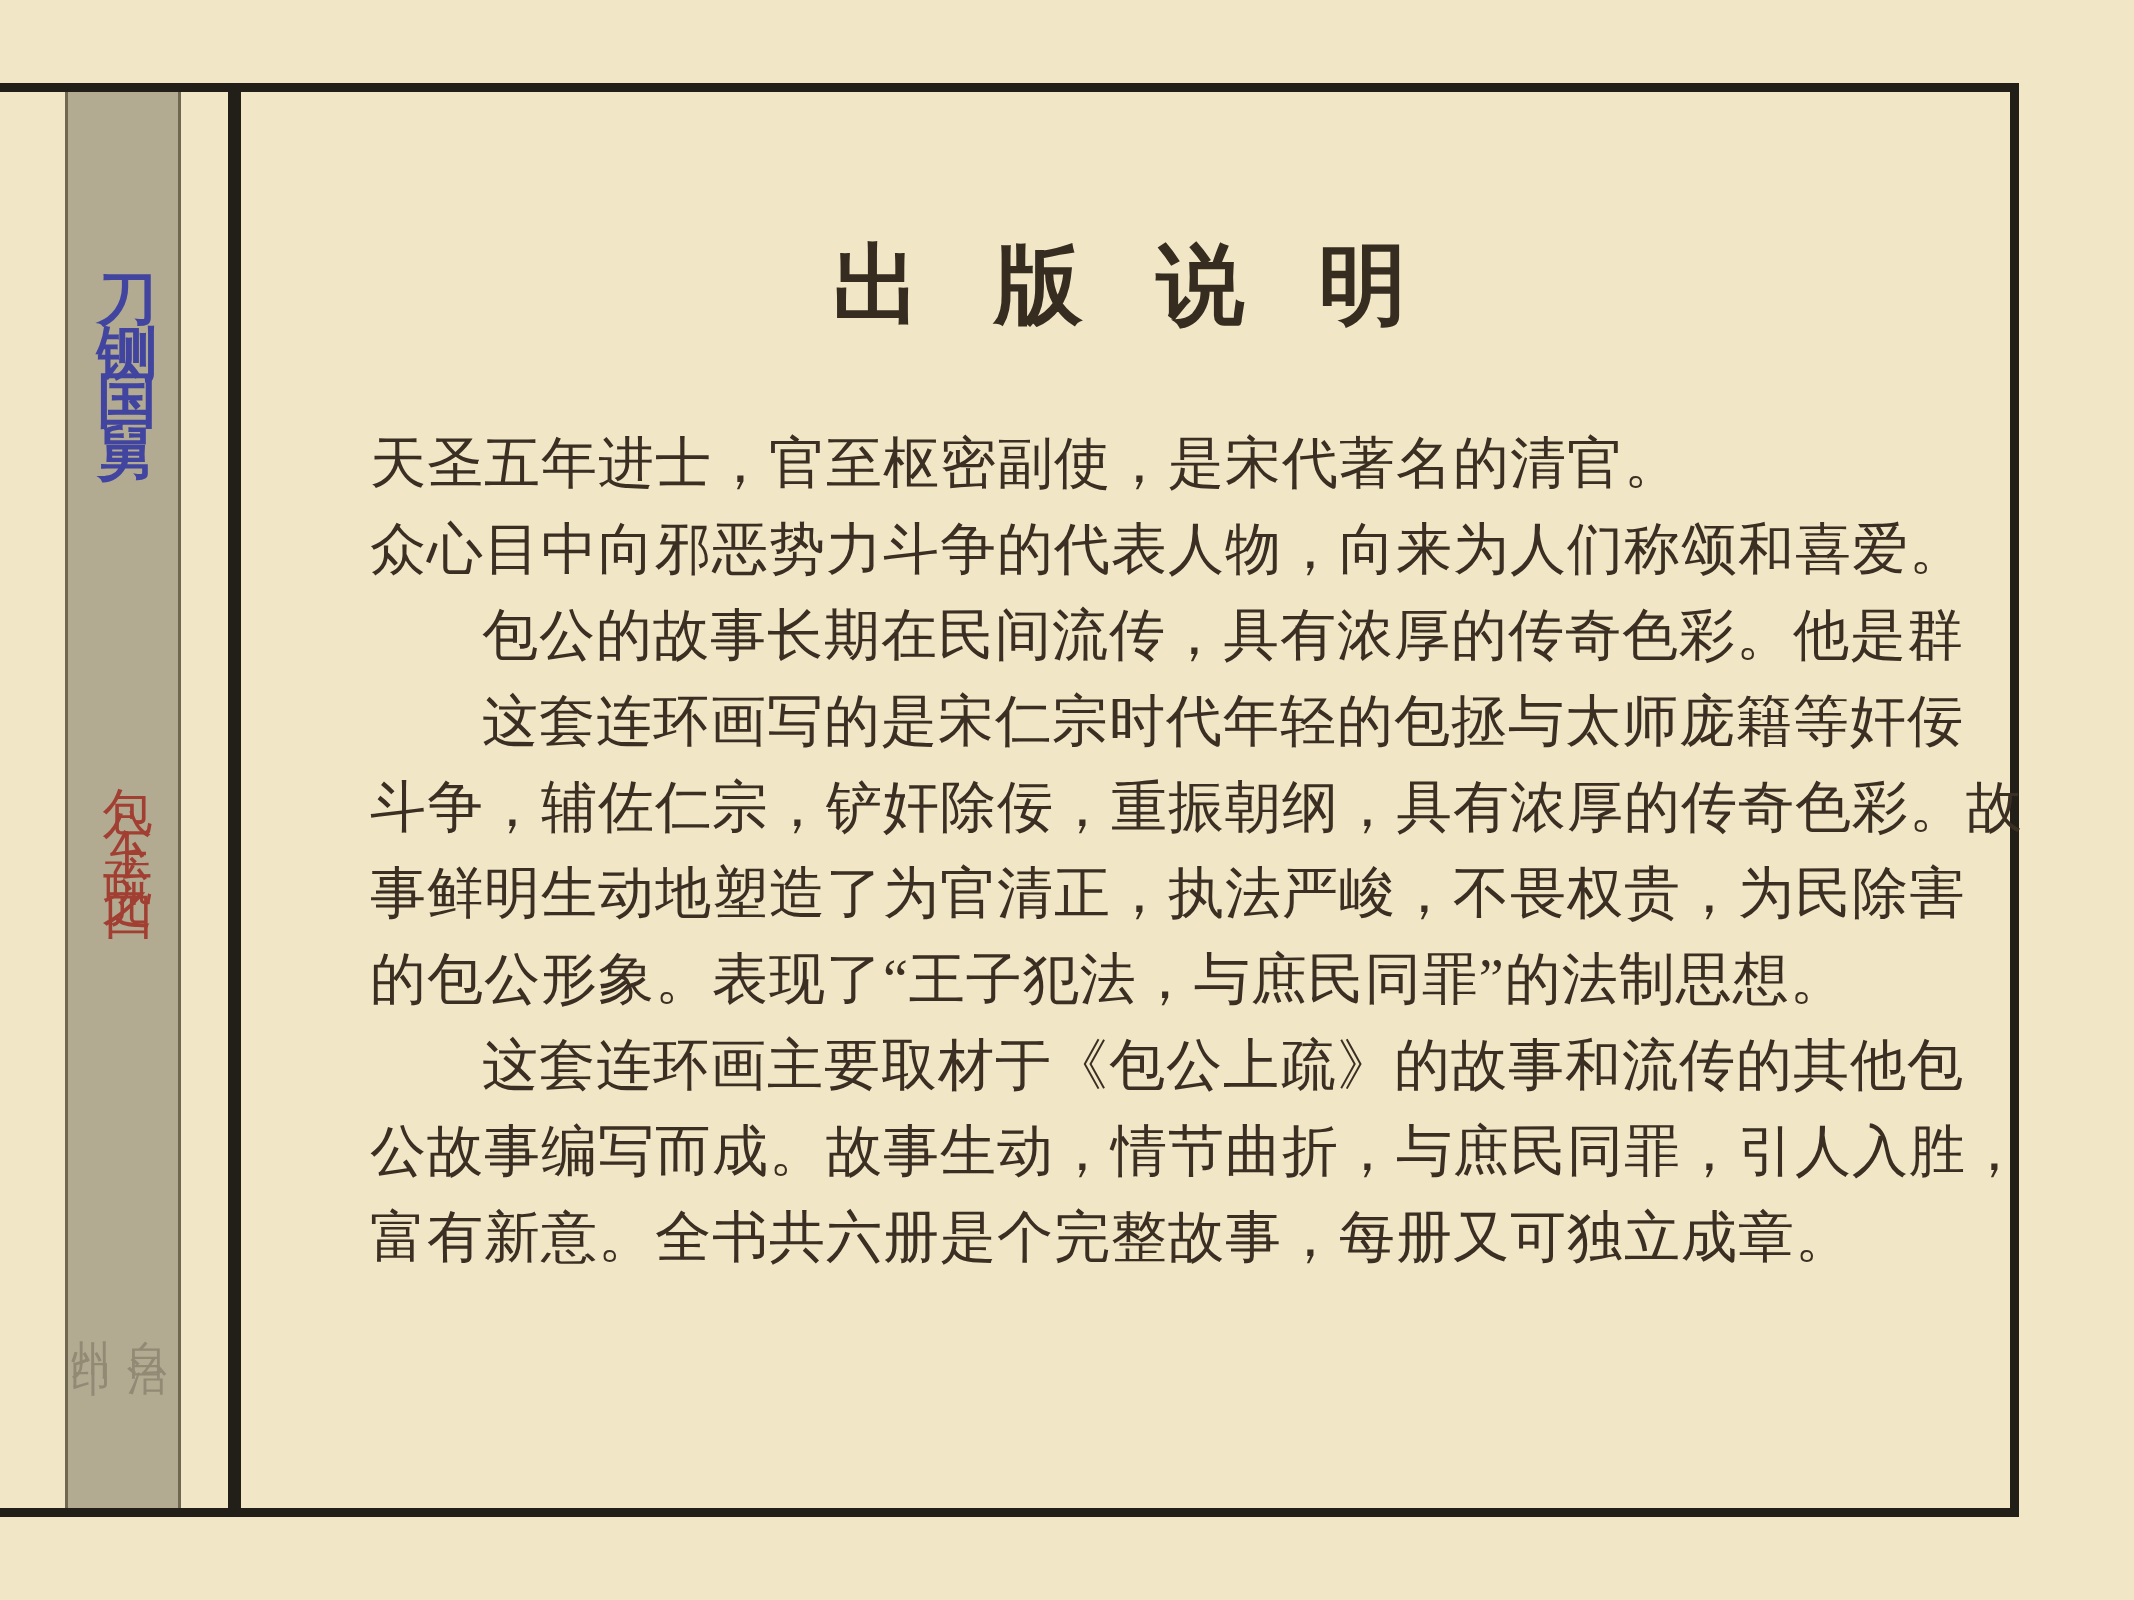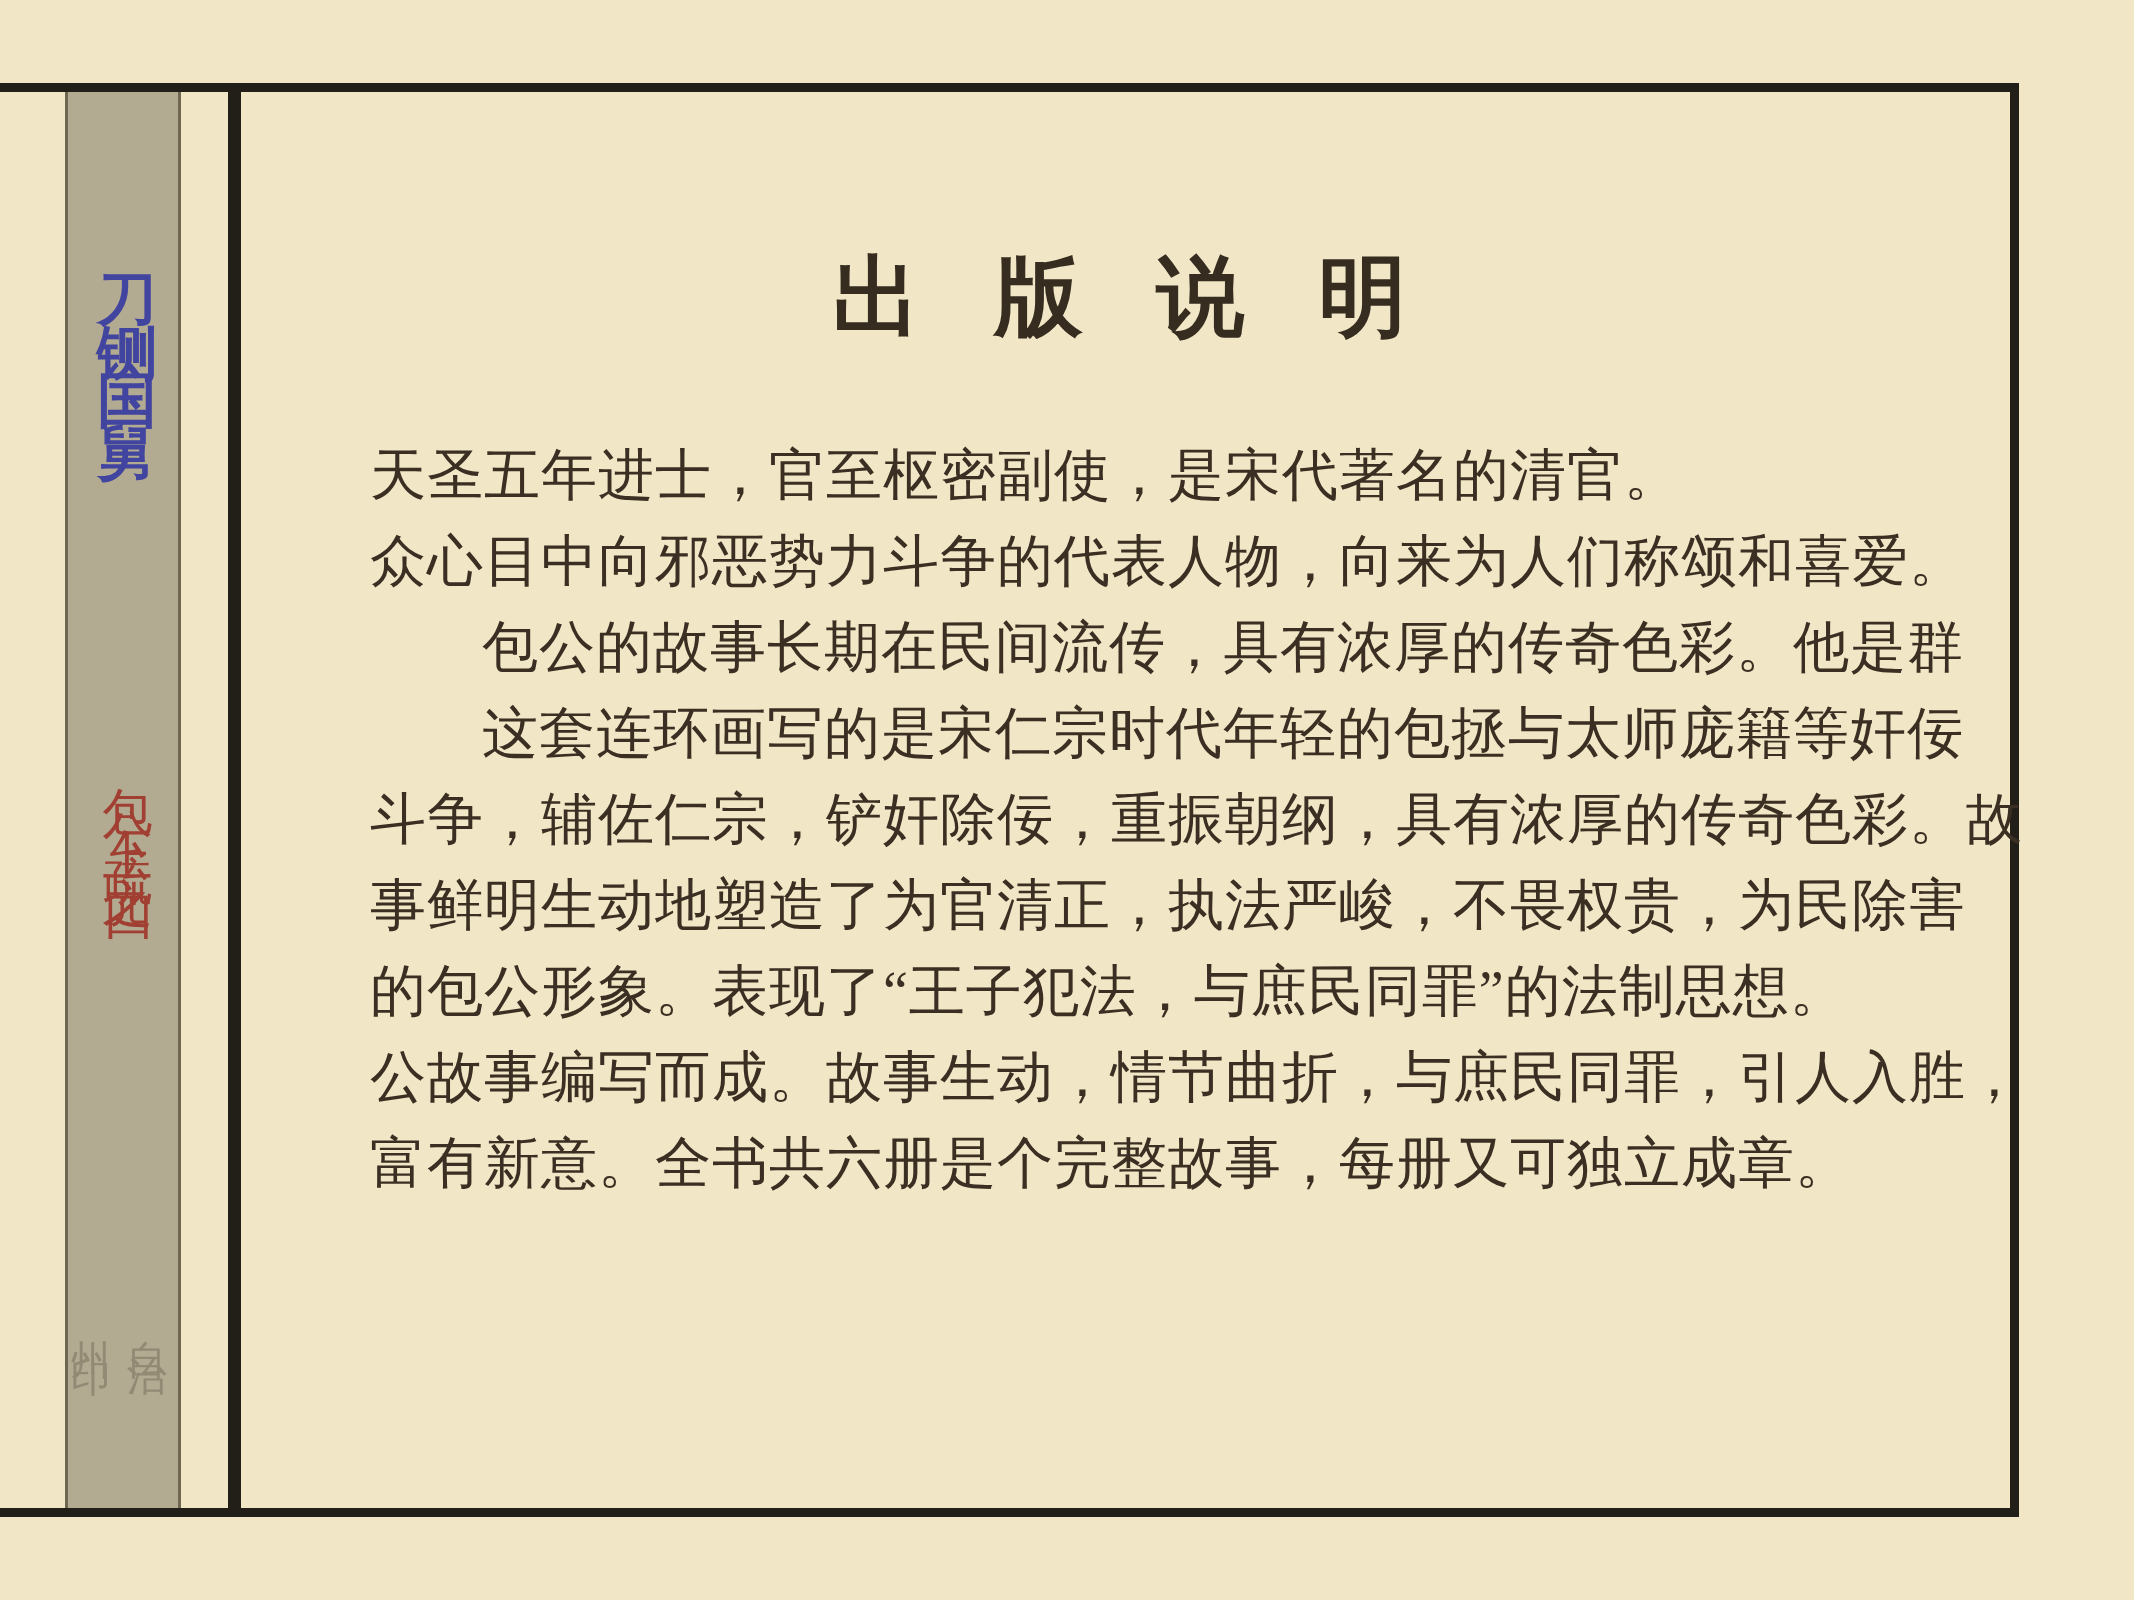--- a/index.html
+++ b/index.html
@@ -59,21 +59,21 @@
     line-height: 56px;
     letter-spacing: 16px;
     color: #8d8570;
     opacity: 0.85;
   }
 
   
   .main-panel {
     position: absolute;
     left: 241px; top: 92px;
-    width: 1769px; height: 1416px; margin-top: 12px;
+    width: 1769px; height: 1416px;
   }
   .page-title {
     position: absolute;
     left: 0; top: 134px;
     width: 100%;
     text-align: center;
     font-size: 88px;
     font-weight: bold;
     letter-spacing: 12px;
     word-spacing: 28px;
@@ -115,18 +115,19 @@
     <div class="page-title">出 版 说 明</div>
 
     <div class="body-text">
       <div class="body-line">天圣五年进士，官至枢密副使，是宋代著名的清官。</div>
       <div class="body-line">众心目中向邪恶势力斗争的代表人物，向来为人们称颂和喜爱。</div>
       <div class="body-line indent">包公的故事长期在民间流传，具有浓厚的传奇色彩。他是群</div>
       <div class="body-line indent">这套连环画写的是宋仁宗时代年轻的包拯与太师庞籍等奸佞</div>
       <div class="body-line">斗争，辅佐仁宗，铲奸除佞，重振朝纲，具有浓厚的传奇色彩。故</div>
       <div class="body-line">事鲜明生动地塑造了为官清正，执法严峻，不畏权贵，为民除害</div>
       <div class="body-line">的包公形象。表现了“王子犯法，与庶民同罪”的法制思想。</div>
+      <div class="body-line indent">这套连环画主要取材于《包公上疏》的故事和流传的其他包</div>
       <div class="body-line">公故事编写而成。故事生动，情节曲折，与庶民同罪，引人入胜，</div>
       <div class="body-line">富有新意。全书共六册是个完整故事，每册又可独立成章。</div>
     </div>
   </div>
 
 </div>
 
 </body></html>

